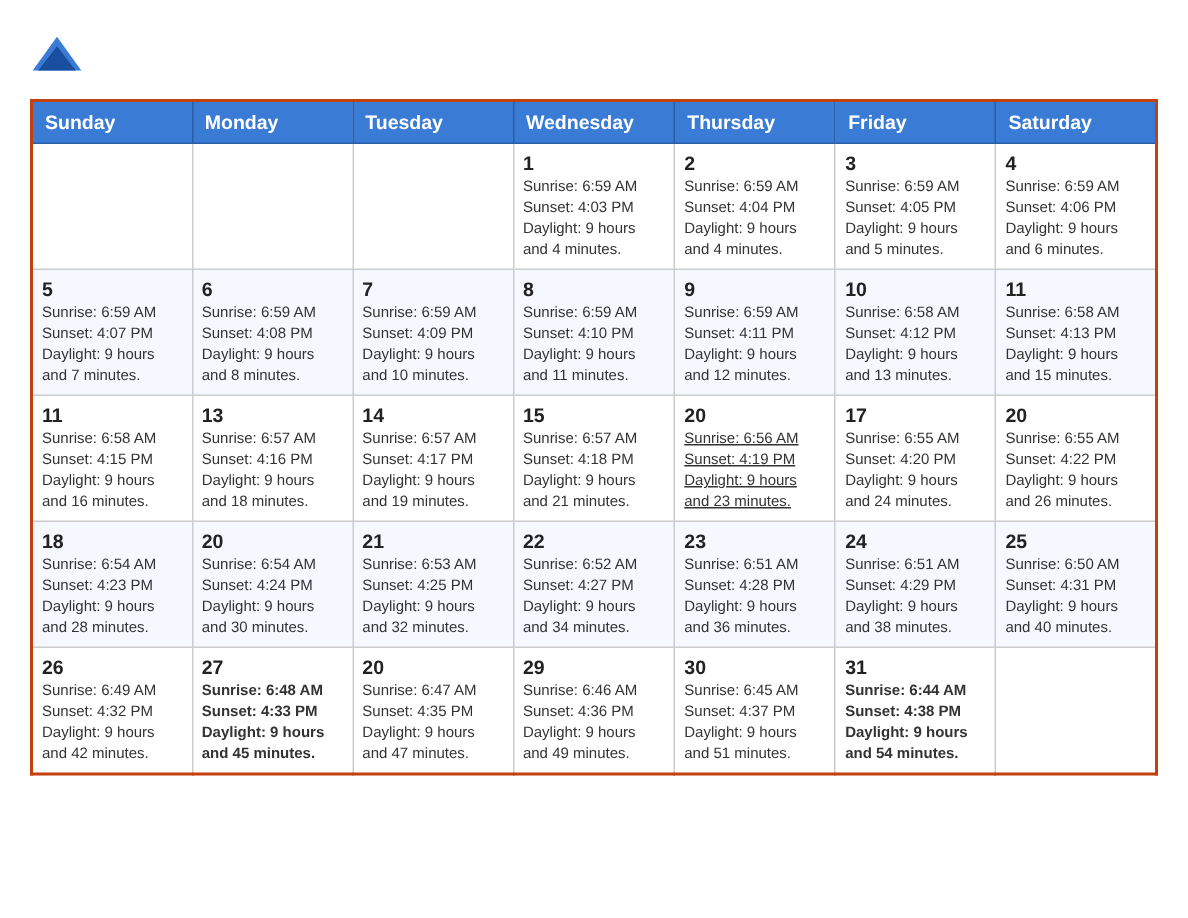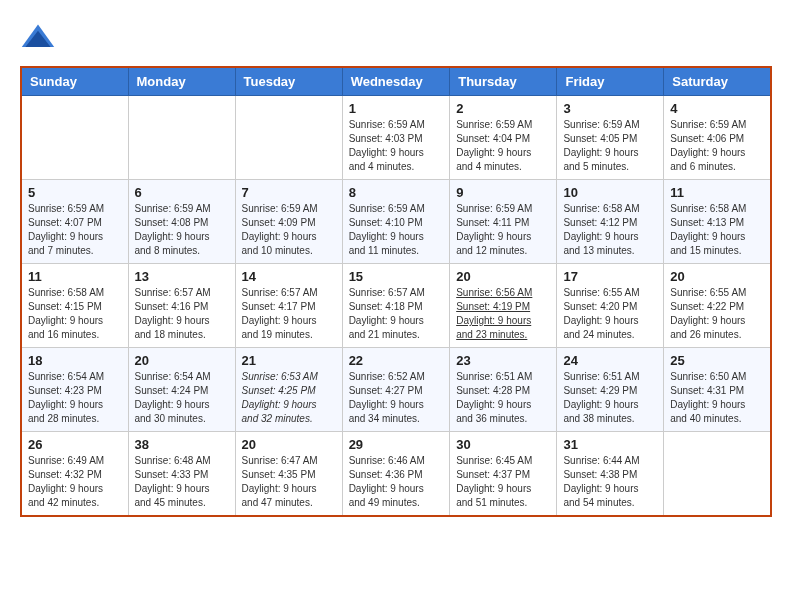--- a/index.html
+++ b/index.html
@@ -272,21 +272,21 @@
         </td>
         <td>
           <span class="day-number">20</span>
           <div class="day-info" style="white-space: pre-line;">Sunrise: 6:54 AM
 Sunset: 4:24 PM
 Daylight: 9 hours
 and 30 minutes.</div>
         </td>
         <td>
           <span class="day-number">21</span>
-          <div class="day-info" style="white-space: pre-line; font-style: italic;">Sunrise: 6:53 AM
+          <div class="day-info" style="white-space: pre-line;">Sunrise: 6:53 AM
 Sunset: 4:25 PM
 Daylight: 9 hours
 and 32 minutes.</div>
         </td>
         <td>
           <span class="day-number">22</span>
           <div class="day-info" style="white-space: pre-line;">Sunrise: 6:52 AM
 Sunset: 4:27 PM
 Daylight: 9 hours
 and 34 minutes.</div>
@@ -315,22 +315,22 @@
       </tr>
       <tr>
         <td>
           <span class="day-number">26</span>
           <div class="day-info" style="white-space: pre-line;">Sunrise: 6:49 AM
 Sunset: 4:32 PM
 Daylight: 9 hours
 and 42 minutes.</div>
         </td>
         <td>
-          <span class="day-number">38</span>
-          <div class="day-info" style="white-space: pre-line;">Sunrise: 6:48 AM
+          <span class="day-number">27</span>
+          <div class="day-info" style="white-space: pre-line; font-weight: bold;">Sunrise: 6:48 AM
 Sunset: 4:33 PM
 Daylight: 9 hours
 and 45 minutes.</div>
         </td>
         <td>
           <span class="day-number">20</span>
           <div class="day-info" style="white-space: pre-line;">Sunrise: 6:47 AM
 Sunset: 4:35 PM
 Daylight: 9 hours
 and 47 minutes.</div>
@@ -344,21 +344,21 @@
         </td>
         <td>
           <span class="day-number">30</span>
           <div class="day-info" style="white-space: pre-line;">Sunrise: 6:45 AM
 Sunset: 4:37 PM
 Daylight: 9 hours
 and 51 minutes.</div>
         </td>
         <td>
           <span class="day-number">31</span>
-          <div class="day-info" style="white-space: pre-line;">Sunrise: 6:44 AM
+          <div class="day-info" style="white-space: pre-line; font-weight: bold;">Sunrise: 6:44 AM
 Sunset: 4:38 PM
 Daylight: 9 hours
 and 54 minutes.</div>
         </td>
         <td class="empty-cell"></td>
       </tr>
     </tbody>
 </table>
 
 </body></html>

